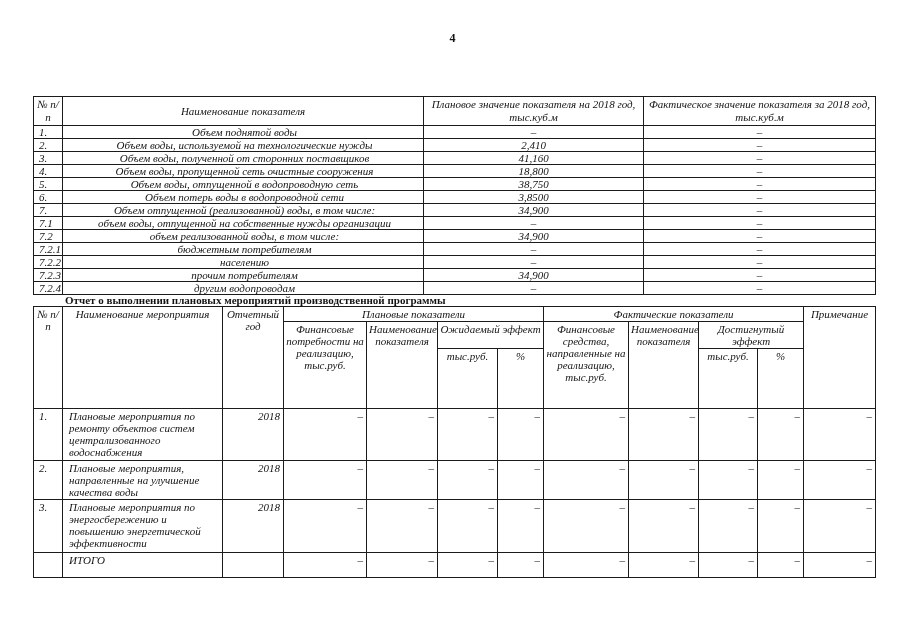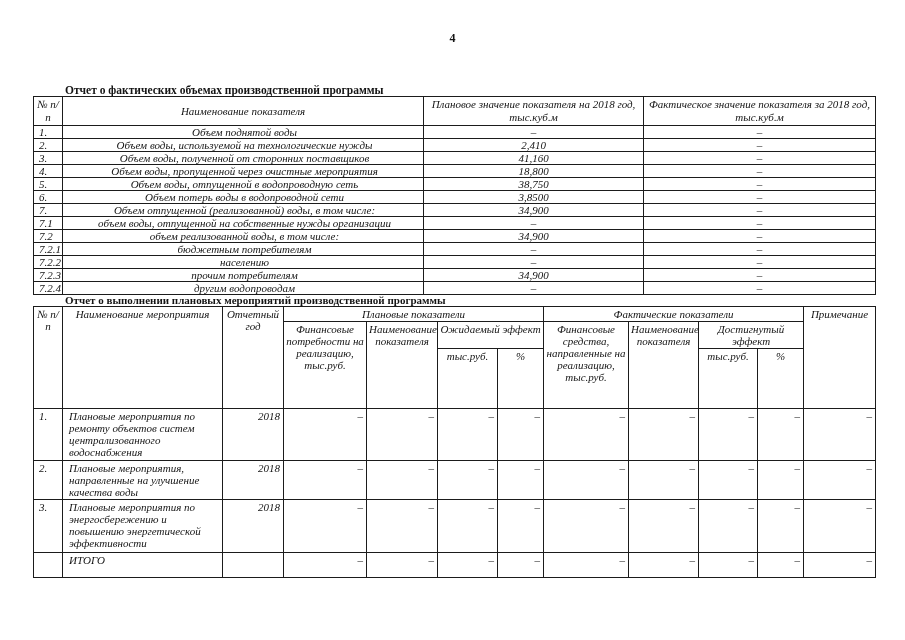--- a/index.html
+++ b/index.html
@@ -58,21 +58,20 @@
 <body>
 
 <div class="page">
 
   <div class="page-num">4</div>
 
   <div class="section-line">
     <span class="sec-num">VI.</span><span>Отчет об исполнении производственной программы</span>
   </div>
 
-  <div class="t1-title">Отчет о  фактических объемах производственной программы</div>
 
   <table class="t1">
     <colgroup>
       <col style="width:29px">
         <col style="width:361px">
         <col style="width:220px">
         <col style="width:232px">
     </colgroup>
     <thead>
       <tr>
@@ -96,21 +95,21 @@
         <td class="c-val">–</td>
       </tr>
       <tr>
         <td class="c-num">3.</td>
         <td class="c-name">Объем воды, полученной от сторонних поставщиков</td>
         <td class="c-val">41,160</td>
         <td class="c-val">–</td>
       </tr>
       <tr>
         <td class="c-num">4.</td>
-        <td class="c-name">Объем воды, пропущенной через очистные мероприятия</td>
+        <td class="c-name">Объем воды, пропущенной сеть очистные сооружения</td>
         <td class="c-val">18,800</td>
         <td class="c-val">–</td>
       </tr>
       <tr>
         <td class="c-num">5.</td>
         <td class="c-name">Объем воды, отпущенной в водопроводную сеть</td>
         <td class="c-val">38,750</td>
         <td class="c-val">–</td>
       </tr>
       <tr>

